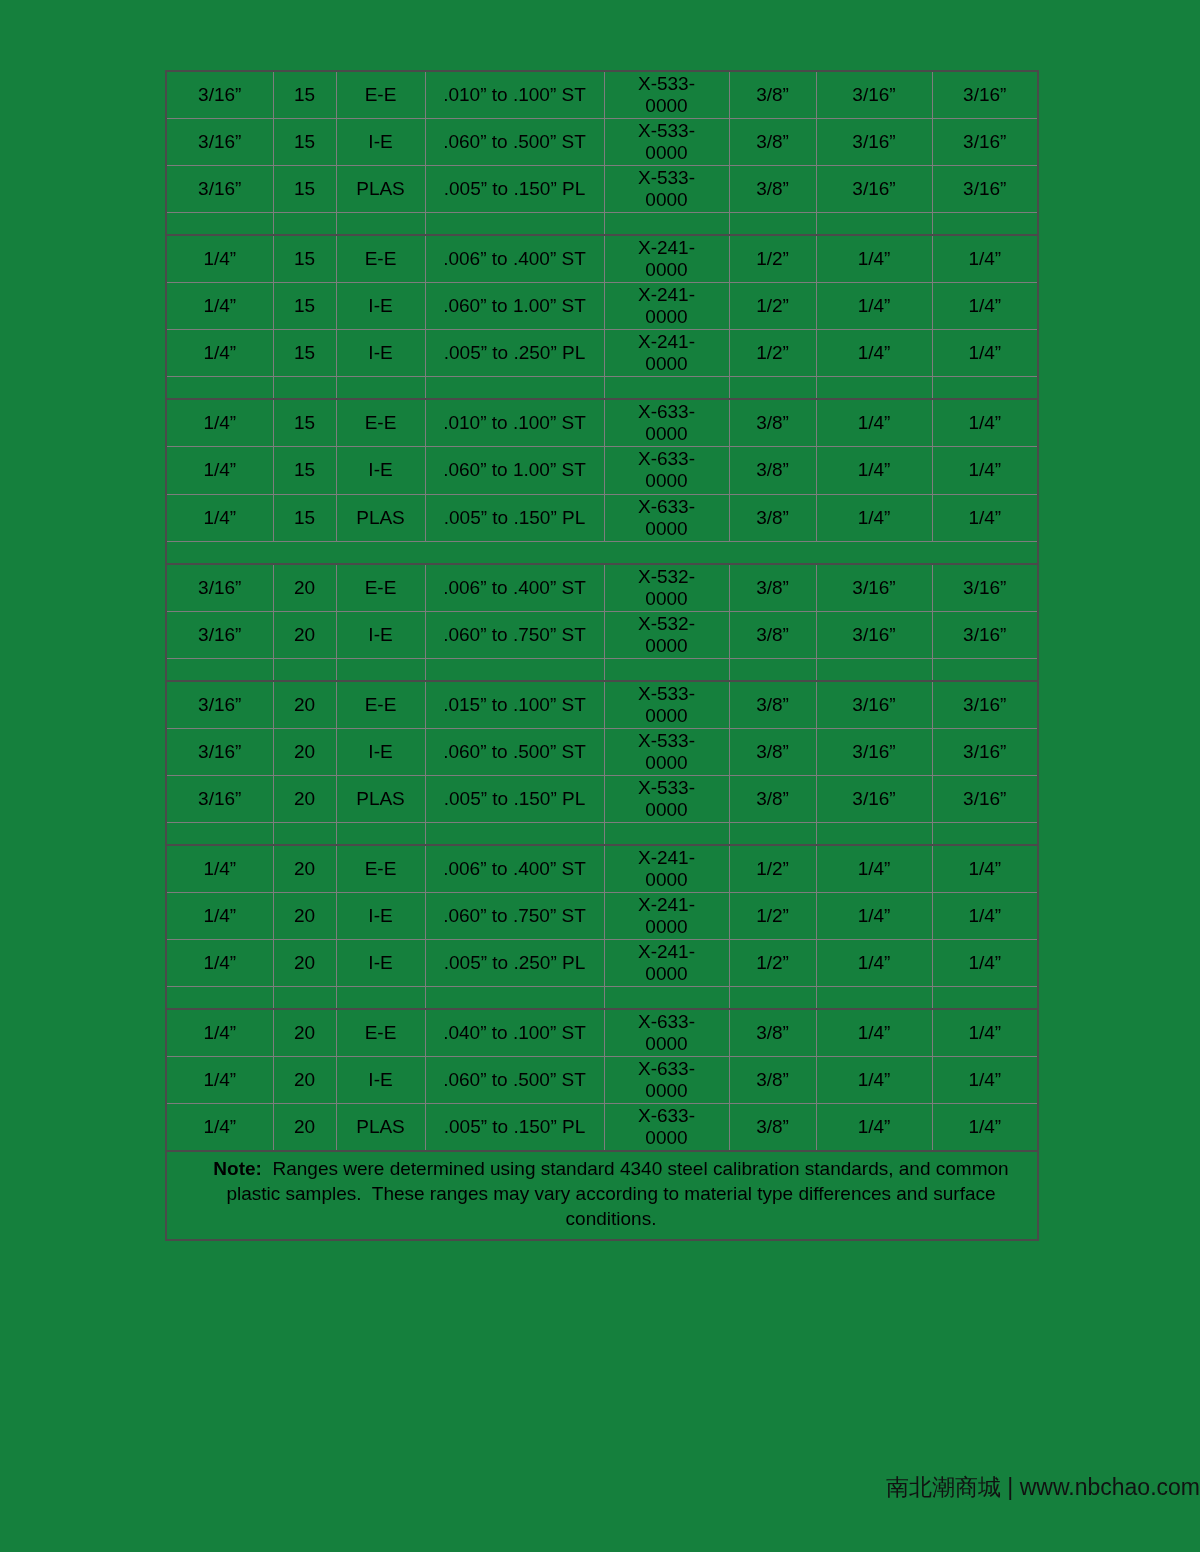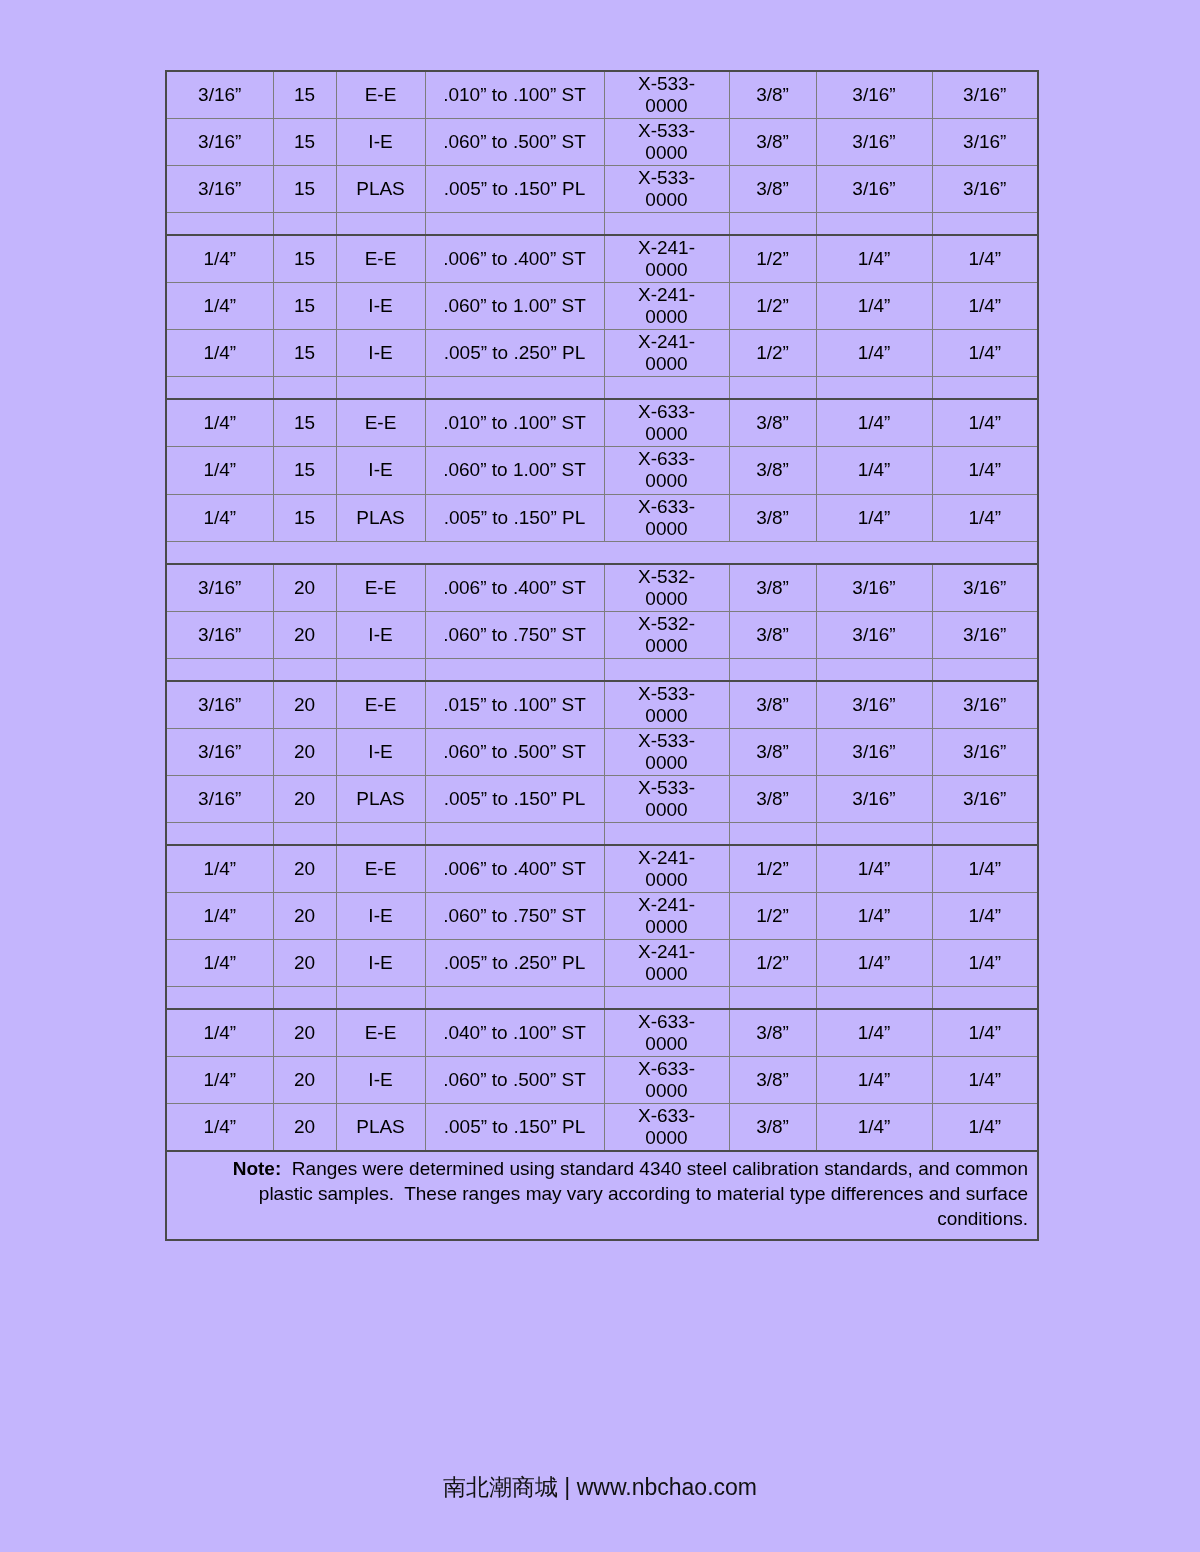--- a/index.html
+++ b/index.html
@@ -4,21 +4,21 @@
 <style>
   html, body {
     margin: 0;
     padding: 0;
     background: #ffffff;
   }
   .page {
     position: relative;
     width: 1200px;
     height: 1552px;
-    background: #c4b5fd;
+    background: #15803d;
     font-family: "Liberation Sans", sans-serif;
     color: #000000;
     overflow: hidden;
   }
   table.spec-table {
     position: absolute;
     left: 165px;
     top: 70px;
     width: 872px;
     border-collapse: collapse;
@@ -35,36 +35,36 @@
     overflow: hidden;
   }
   tr.data-row td { height: 43px; }
   tr.spacer-row td {
     height: 19px;
     border-bottom: 2px solid #4a4a4a;
   }
   td.va-top { vertical-align: top; padding-top: 2px; }
   td.part-cell { white-space: pre-line; margin-left: 32px; }
   tfoot td.note-cell {
-    text-align: right;
+    text-align: center;
     vertical-align: top;
     height: 62px;
     padding: 5px 9px 8px 27px;
     border-top: 2px solid #4a4a4a;
     font-size: 19px;
     line-height: 1.3;
   }
   .note-label { font-weight: bold; }
   .note-text { white-space: pre-wrap; }
   .footer {
     position: absolute;
     top: 1472px;
     left: 0;
     width: 100%;
-    text-align: center;
+    text-align: right;
     font-size: 23px;
     color: #111111;
   }
 </style>
 </head>
 <body>
 
 <div class="page">
 
   <table class="spec-table">

